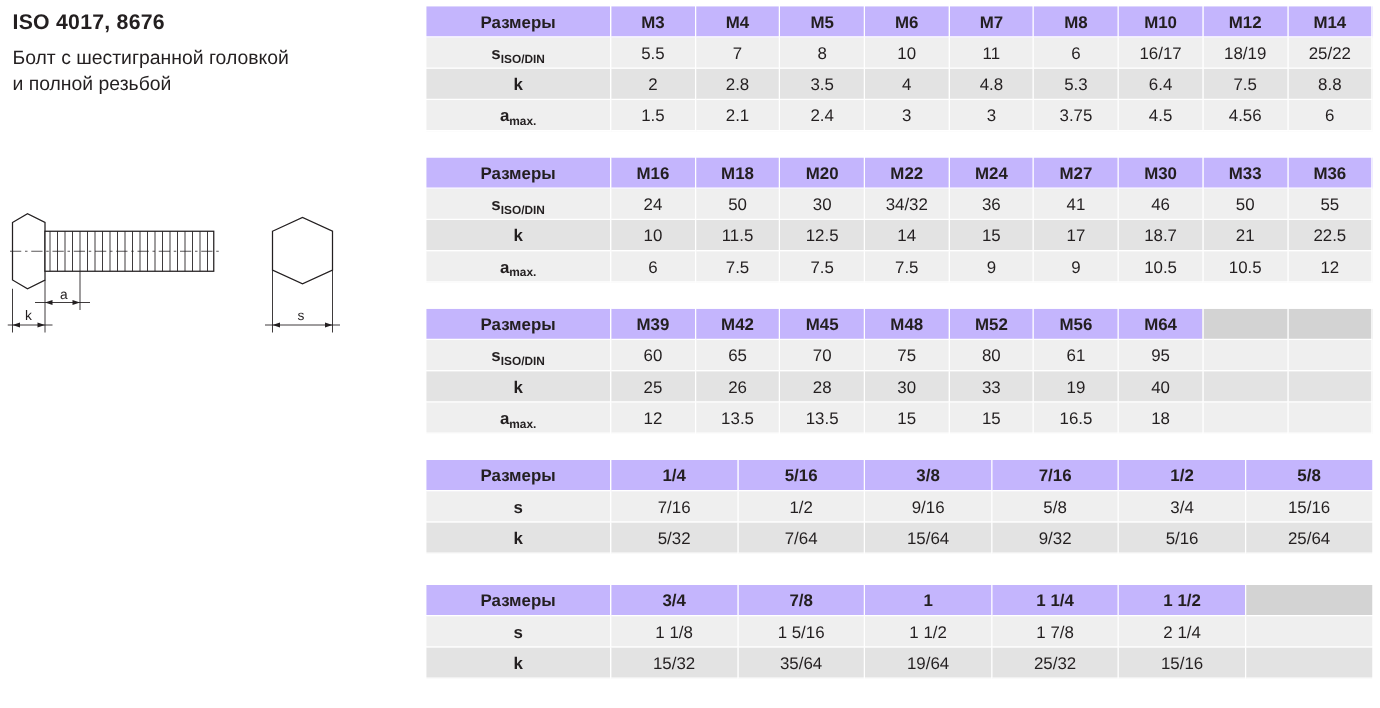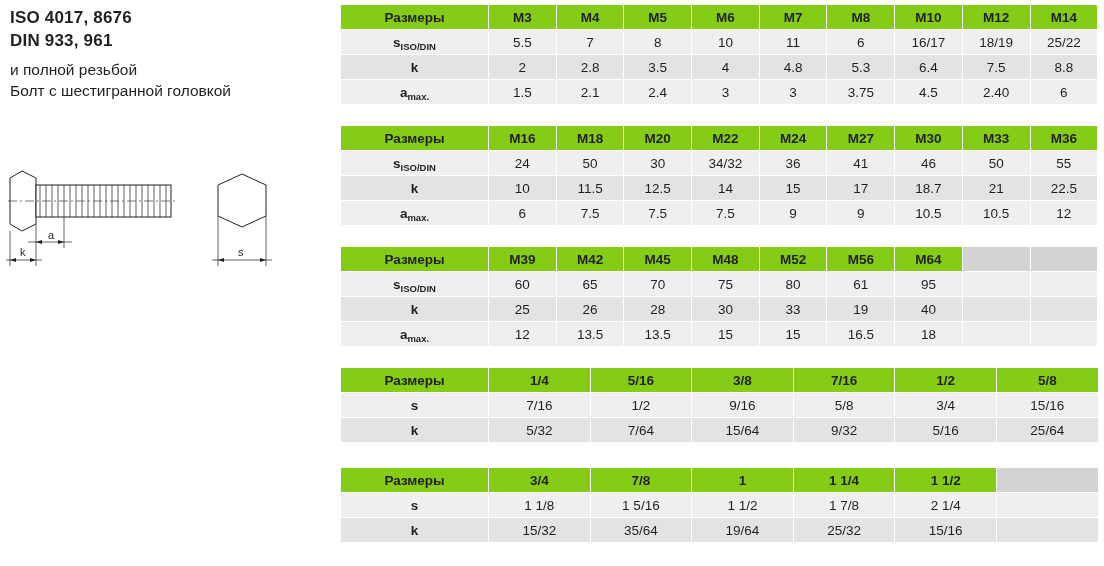--- a/index.html
+++ b/index.html
@@ -60,21 +60,21 @@
     border: 1px solid #ffffff;
     text-align: center;
     vertical-align: middle;
     font-weight: normal;
     font-size: 13.5px;
     color: #231f20;
     height: 24px;
     padding: 0;
   }
   .tbl tr.head td {
-    background: #84cc16;
+    background: #c4b5fd;
     font-weight: bold;
     font-size: 13.5px;
   }
   .tbl tr.odd td {
     background: #efefef;
   }
   .tbl tr.even td {
     background: #e3e3e3;
   }
   .tbl td.rowlabel {
@@ -109,24 +109,23 @@
   .c-9 { width: 67.7px; }
   .c-6 { width: 101.6px; }
 </style>
 </head>
 <body>
 
 <div id="page">
 
   <div id="left">
     <div class="std-line">ISO 4017, 8676</div>
-    <div class="std-line">DIN 933, 961</div>
     <div class="desc">
+      <div>Болт с шестигранной головкой</div>
       <div>и полной резьбой</div>
-      <div>Болт с шестигранной головкой</div>
     </div>
   </div>
 
   <div id="drawing">
     <svg width="290" height="110" viewBox="0 0 290 110">
 
       <g fill="#ffffff" stroke="#231f20" stroke-width="1">
         <polygon points="4,10 16,3 30,10 30,56 16,63 4,56"></polygon>
         <rect x="30" y="17" width="135" height="32"></rect>
       </g>
@@ -243,21 +242,21 @@
       </tr>
       <tr class="odd">
         <td class="rowlabel"><span>a</span><sub>max.</sub></td>
         <td>1.5</td>
         <td>2.1</td>
         <td>2.4</td>
         <td>3</td>
         <td>3</td>
         <td>3.75</td>
         <td>4.5</td>
-        <td>2.40</td>
+        <td>4.56</td>
         <td>6</td>
       </tr>
     </tbody>
   </table>
 
   <table class="tbl" id="t2">
     <colgroup>
         <col class="c-label">
         <col class="c-9">
         <col class="c-9">

